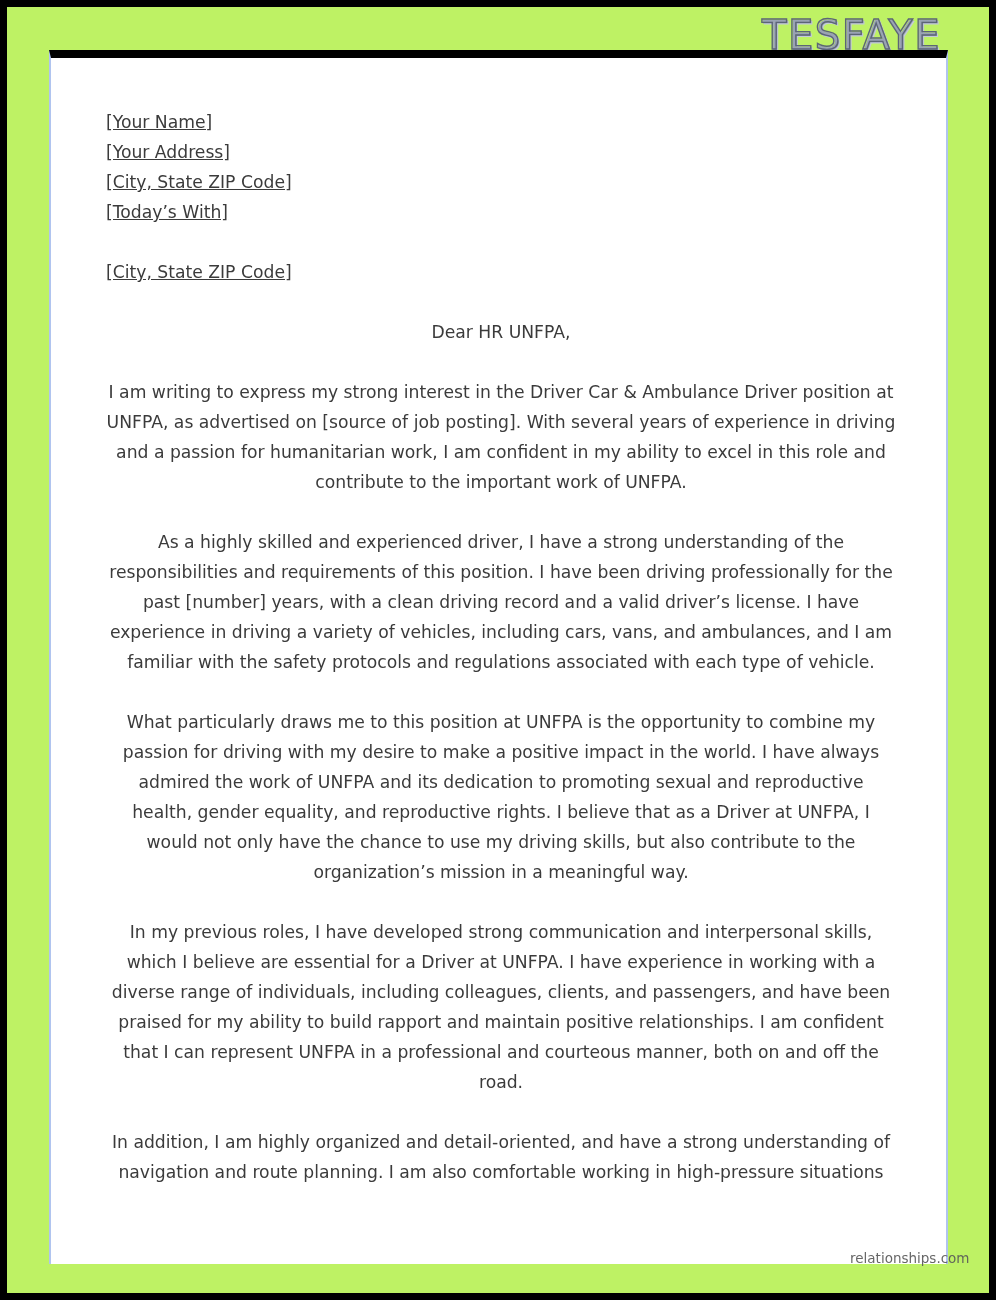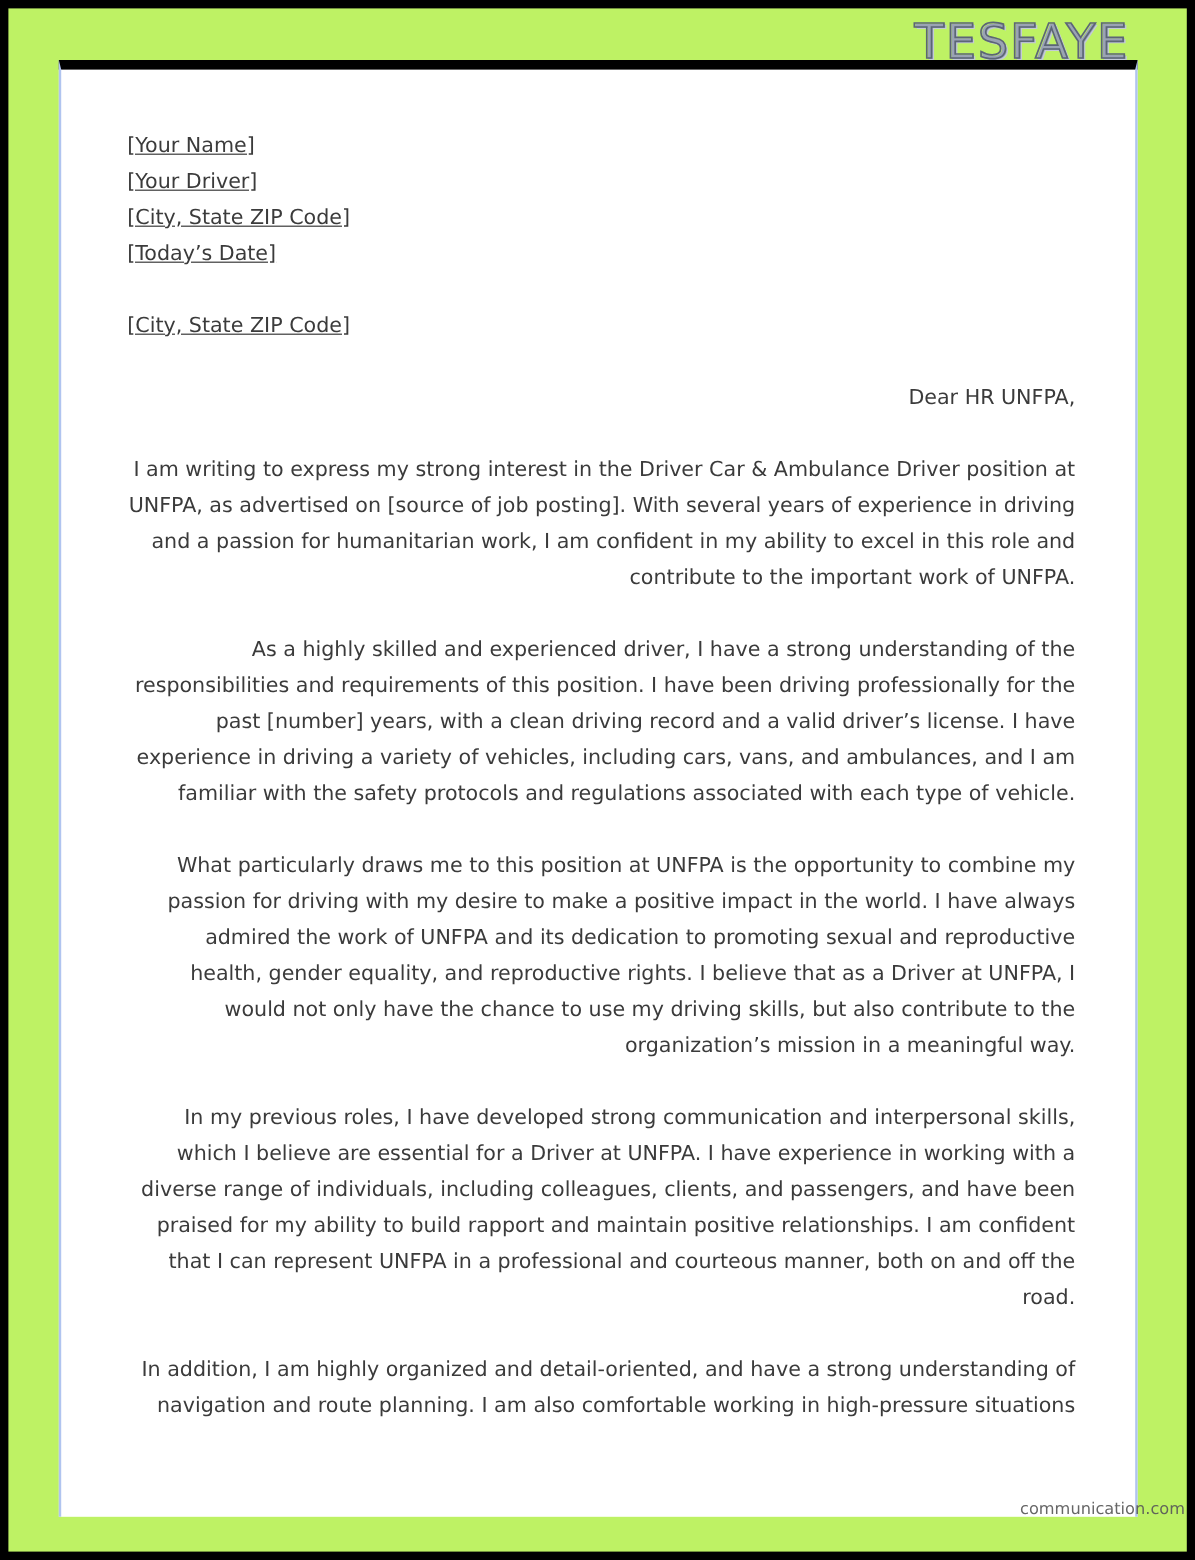--- a/index.html
+++ b/index.html
@@ -82,21 +82,21 @@
   }
   .letter-body .block:last-child {
     margin-bottom: 0;
   }
   .letter-body .line {
     display: block;
     white-space: pre-wrap;
   }
   .letter-body p.para {
     margin: 0 0 30px 0;
-    text-align: right;
+    text-align: center;
   }
 
   
   .watermark {
     position: absolute;
     left: 843px;
     top: 1245px;
     font-size: 13.5px;
     line-height: 1;
     color: #5a5a5a;
@@ -112,33 +112,33 @@
   <div class="brand-bar">
     <div class="brand-name">TESFAYE</div>
   </div>
 
   <div class="page-sheet"></div>
 
   <div class="letter-body">
 
     <div class="block">
       <span class="line">[Your Name]</span>
-      <span class="line">[Your Driver]</span>
+      <span class="line">[Your Address]</span>
       <span class="line">[City, State ZIP Code]</span>
-      <span class="line">[Today’s Date]</span>
+      <span class="line">[Today’s With]</span>
     </div>
 
     <div class="block">
       <span class="line">[City, State ZIP Code]</span>
     </div>
 
     <p class="para">Dear HR UNFPA,</p>
 
     <p class="para">I am writing to express my strong interest in the Driver Car &amp; Ambulance Driver position at UNFPA, as advertised on [source of job posting]. With several years of experience in driving and a passion for humanitarian work, I am confident in my ability to excel in this role and contribute to the important work of UNFPA.</p>
     <p class="para">As a highly skilled and experienced driver, I have a strong understanding of the responsibilities and requirements of this position. I have been driving professionally for the past [number] years, with a clean driving record and a valid driver’s license. I have experience in driving a variety of vehicles, including cars, vans, and ambulances, and I am familiar with the safety protocols and regulations associated with each type of vehicle.</p>
     <p class="para">What particularly draws me to this position at UNFPA is the opportunity to combine my passion for driving with my desire to make a positive impact in the world. I have always admired the work of UNFPA and its dedication to promoting sexual and reproductive health, gender equality, and reproductive rights. I believe that as a Driver at UNFPA, I would not only have the chance to use my driving skills, but also contribute to the organization’s mission in a meaningful way.</p>
     <p class="para">In my previous roles, I have developed strong communication and interpersonal skills, which I believe are essential for a Driver at UNFPA. I have experience in working with a diverse range of individuals, including colleagues, clients, and passengers, and have been praised for my ability to build rapport and maintain positive relationships. I am confident that I can represent UNFPA in a professional and courteous manner, both on and off the road.</p>
     <p class="para">In addition, I am highly organized and detail-oriented, and have a strong understanding of navigation and route planning. I am also comfortable working in high-pressure situations</p>
   </div>
 
-  <div class="watermark">communication.com</div>
+  <div class="watermark">relationships.com</div>
 
 </div>
 
 </body></html>

